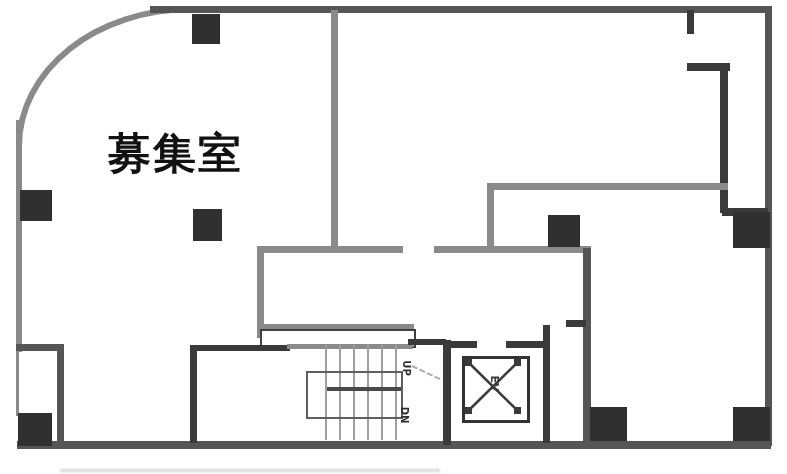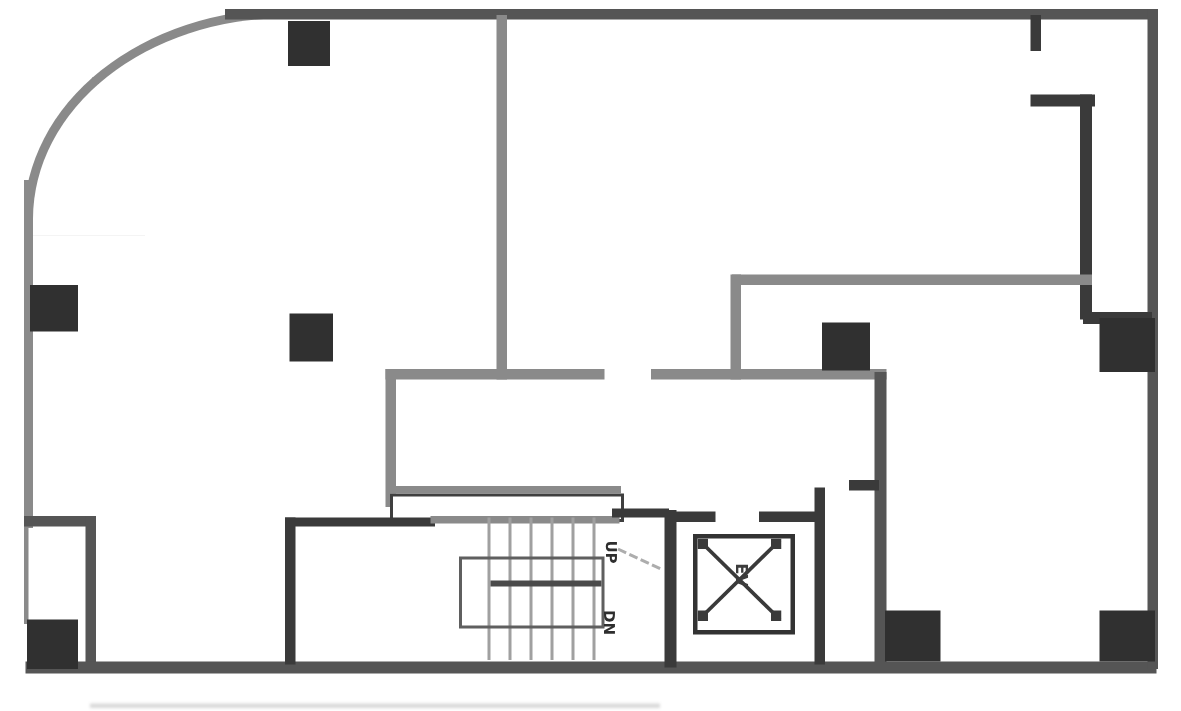--- a/index.html
+++ b/index.html
@@ -103,15 +103,16 @@
 
   <div class="pillar" style="left:192px;top:14px;width:28px;height:30px"></div>
   <div class="pillar" style="left:20px;top:190px;width:32px;height:31px"></div>
   <div class="pillar" style="left:193px;top:209px;width:29px;height:32px"></div>
   <div class="pillar" style="left:548px;top:215px;width:32px;height:32px"></div>
   <div class="pillar" style="left:733px;top:212px;width:37px;height:36px"></div>
   <div class="pillar" style="left:18px;top:413px;width:34px;height:33px"></div>
   <div class="pillar" style="left:590px;top:407px;width:37px;height:34px"></div>
   <div class="pillar" style="left:733px;top:407px;width:37px;height:34px"></div>
 
+  <div class="room-label" style="left:108px;top:132px">募集室</div>
 
   <div class="artifact"></div>
 </div>
 
 </body></html>

